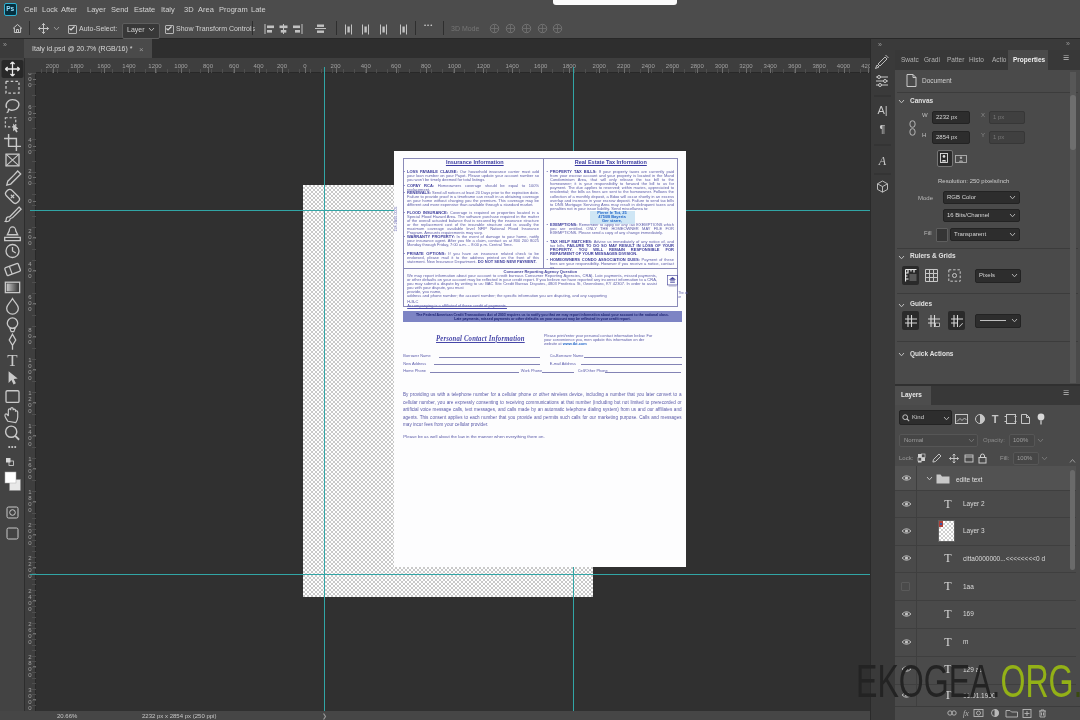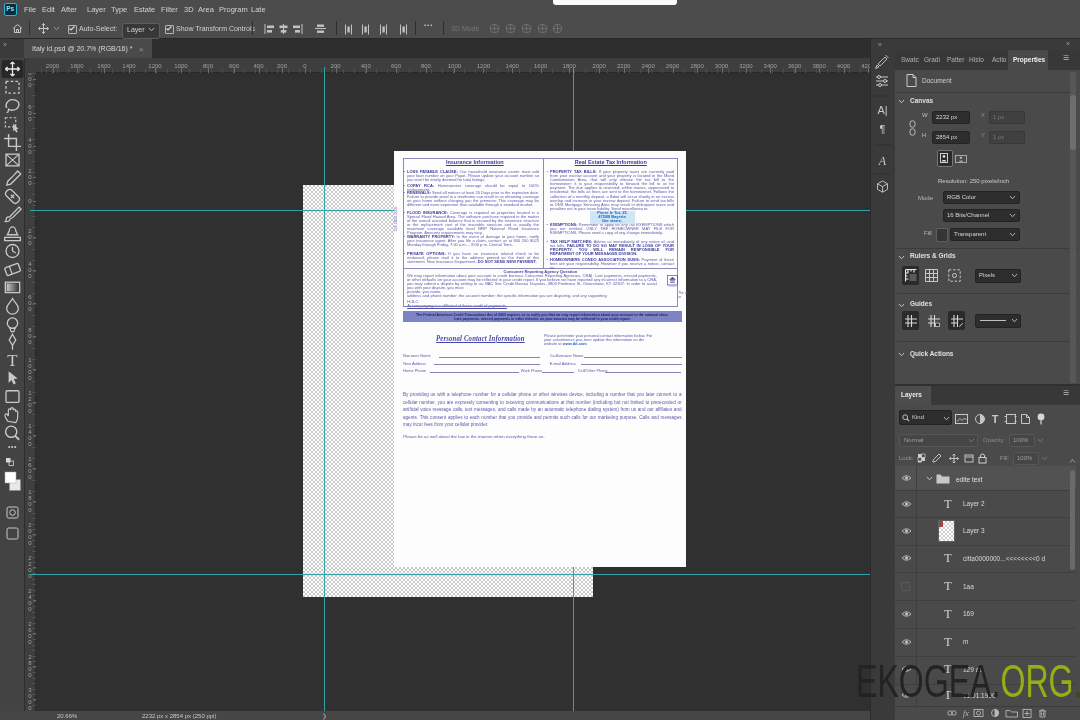--- a/index.html
+++ b/index.html
@@ -6,27 +6,27 @@
 .a{position:absolute;}
 .txt{color:#d2d2d2;font-size:7.5px;}
 svg{display:block}
 .inp{background:#2d2d2d;border:1px solid #232323;border-radius:2px;color:#d6d6d6;font-size:6px;line-height:11px;padding-left:3px;box-sizing:border-box;}
 .inpd{background:#404040;border:1px solid #373737;border-radius:2px;color:#787878;font-size:6px;line-height:11px;padding-left:3px;box-sizing:border-box;}
 .s05{transform:scale(0.5);transform-origin:0 0;position:absolute;}
 </style></head><body>
 
 <div class="a" style="left:0px;top:0px;width:1080px;height:17px;background:#4c4c4c;"></div>
 <div class="a" style="left:4px;top:3px;width:10.5px;height:10.5px;background:#06303f;border:1px solid #2fb2d4;border-radius:2px;color:#9adfff;font-size:6.5px;font-weight:bold;text-align:center;line-height:10px;">Ps</div>
-<div class="a txt" style="left:24px;top:4.5px;">File</div>
-<div class="a txt" style="left:42px;top:4.5px;">Edit</div>
+<div class="a txt" style="left:24px;top:4.5px;">Cell</div>
+<div class="a txt" style="left:42px;top:4.5px;">Lock</div>
 <div class="a txt" style="left:61px;top:4.5px;">After</div>
 <div class="a txt" style="left:87px;top:4.5px;">Layer</div>
-<div class="a txt" style="left:111px;top:4.5px;">Type</div>
+<div class="a txt" style="left:111px;top:4.5px;">Send</div>
 <div class="a txt" style="left:134px;top:4.5px;">Estate</div>
-<div class="a txt" style="left:161px;top:4.5px;">Filter</div>
+<div class="a txt" style="left:161px;top:4.5px;">Italy</div>
 <div class="a txt" style="left:184px;top:4.5px;">3D</div>
 <div class="a txt" style="left:198px;top:4.5px;">Area</div>
 <div class="a txt" style="left:219px;top:4.5px;">Program</div>
 <div class="a txt" style="left:251px;top:4.5px;">Late</div>
 <div class="a" style="left:0px;top:17px;width:1080px;height:22px;background:#4c4c4c;border-bottom:1px solid #282828;box-sizing:border-box;"></div>
 <svg class="a" style="left:12px;top:23px" width="11" height="11" viewBox="0 0 11 11">
     <path d="M1,5.5 L5.5,1.5 L10,5.5 M2.4,5 L2.4,9.5 L8.6,9.5 L8.6,5 M4.5,9.5 L4.5,6.5 L6.5,6.5 L6.5,9.5" stroke="#c6c6c6" stroke-width="1" fill="none"></path>
   </svg>
 <div class="a" style="left:29px;top:21px;width:1px;height:14px;background:#2e2e2e;"></div>
 <svg class="a" style="left:38px;top:23px" width="11" height="11" viewBox="0 0 11 11">

